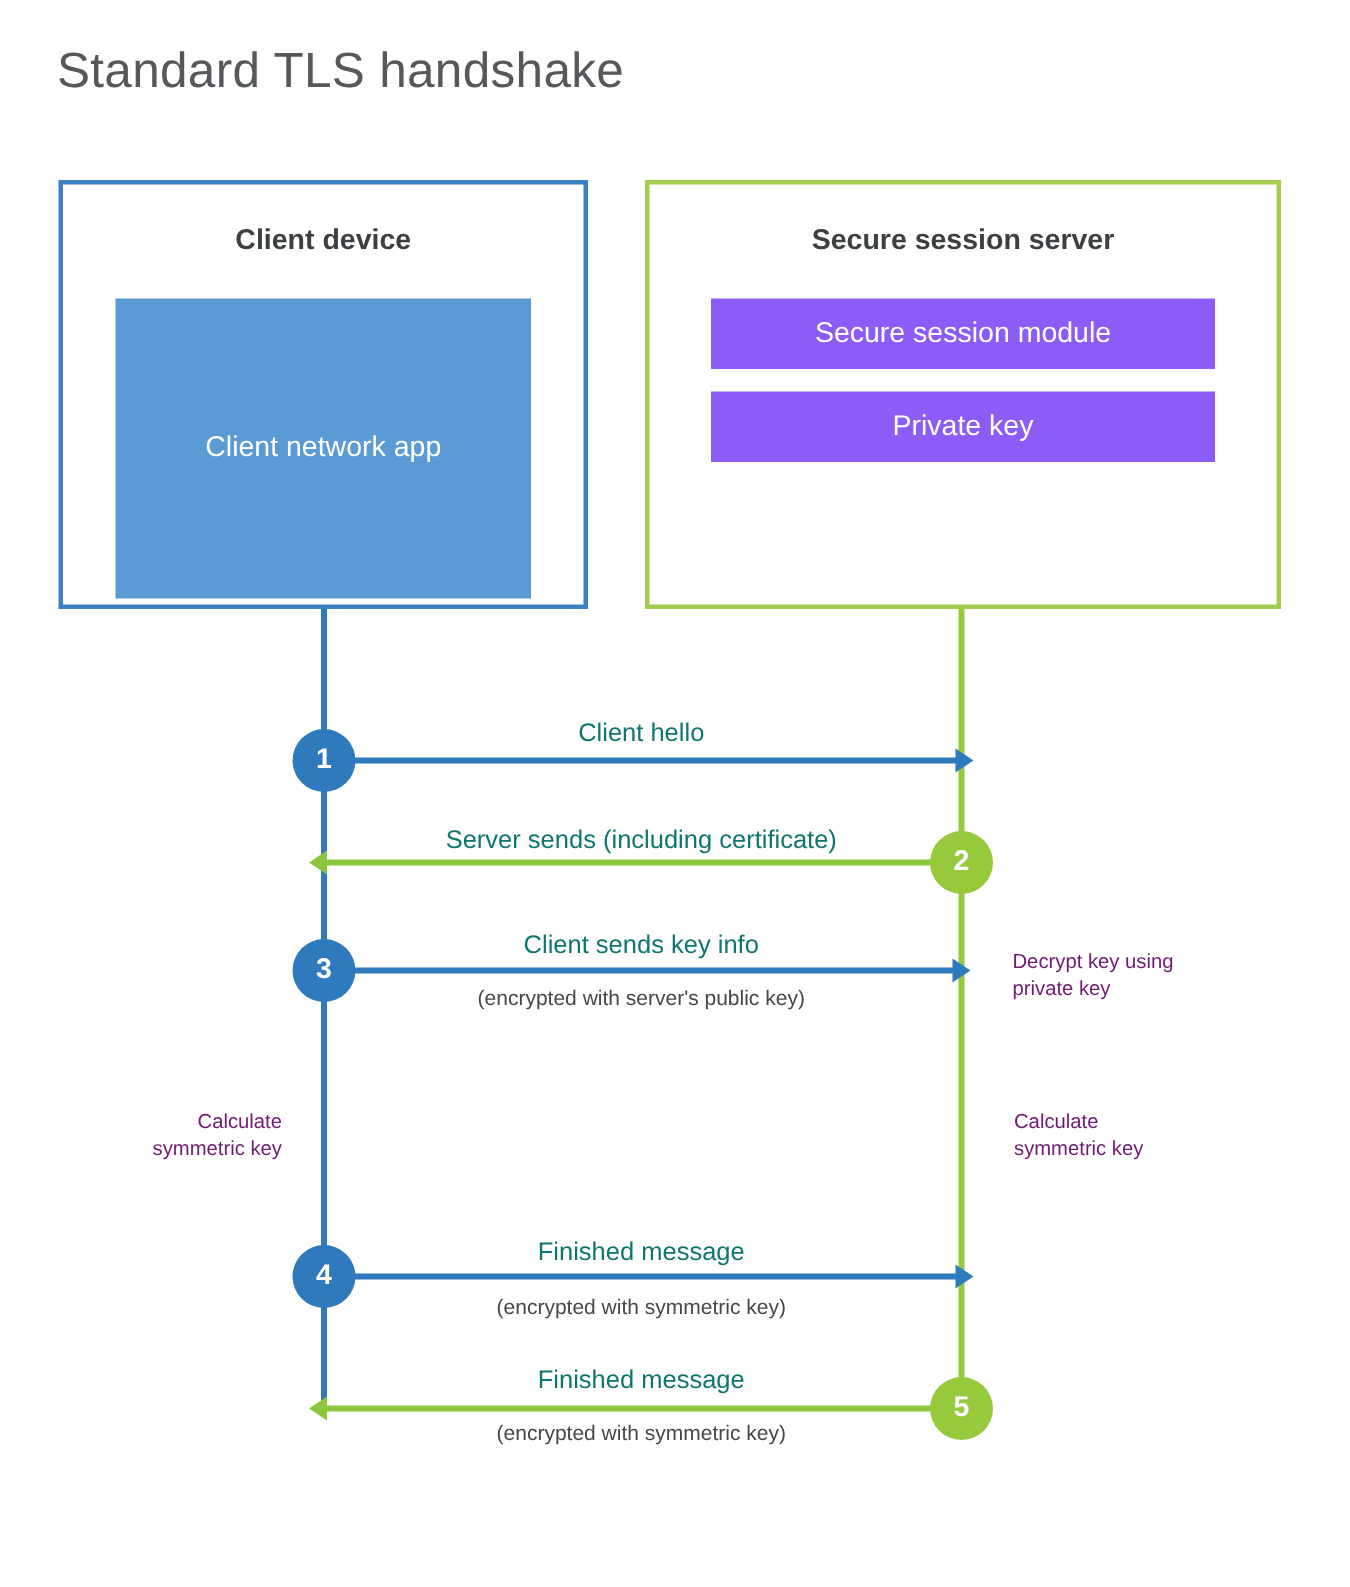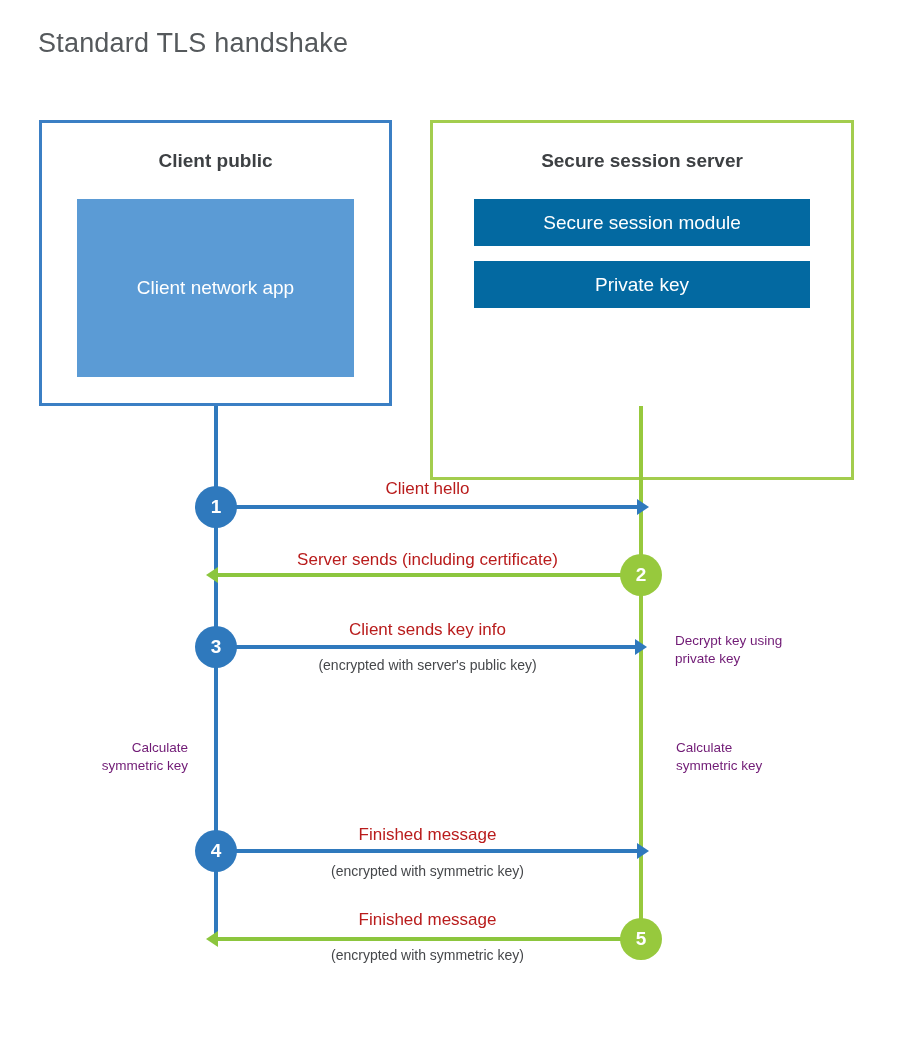--- a/index.html
+++ b/index.html
@@ -21,21 +21,21 @@
     width: 900px;
     height: 1058px;
     overflow: hidden;
   }
 
   
   .page-title {
     position: absolute;
     left: 38px;
     top: 28px;
-    font-size: 27px;
+    font-size: 33px;
     font-weight: 300;
     color: #55595c;
     letter-spacing: 0.2px;
     white-space: nowrap;
   }
 
   
   .party-box {
     position: absolute;
     background: #ffffff;
@@ -45,41 +45,41 @@
     left: 39px;
     top: 120px;
     width: 353px;
     height: 286px;
     border: 3px solid #3b7fc4;
   }
   .party-box.server {
     left: 430px;
     top: 120px;
     width: 424px;
-    height: 360px;
+    height: 286px;
     border: 3px solid #a3cd4e;
   }
   .party-title {
     position: absolute;
     left: 0;
     right: 0;
     top: 27px;
     text-align: center;
     font-size: 19px;
     font-weight: bold;
     color: #3d4043;
   }
 
   
   .client-app {
     position: absolute;
     left: 35px;
     top: 76px;
     width: 277px;
-    height: 178px;
+    height: 200px;
     background: #5b9bd5;
     color: #ffffff;
     font-size: 19px;
     font-weight: 400;
     display: flex;
     align-items: center;
     justify-content: center;
     text-align: center;
     line-height: 1.35;
     box-sizing: border-box;
@@ -88,21 +88,21 @@
 
   
   .server-bars {
     position: absolute;
     left: 41px;
     top: 76px;
     width: 336px;
   }
   .server-bar {
     height: 47px;
-    background: #0369a1;
+    background: #8b5cf6;
     color: #ffffff;
     font-size: 19px;
     display: flex;
     align-items: center;
     justify-content: center;
     margin-bottom: 15px;
   }
   .server-bar:last-child { margin-bottom: 0; }
 
   
@@ -163,21 +163,21 @@
   }
   .arrow.green.to-left .head {
     left: -10px;
     border-right: 12px solid #8cc63e;
   }
 
   
   .msg-label {
     position: absolute;
     text-align: center;
-    color: #b91c1c;
+    color: #0f766e;
     white-space: nowrap;
   }
   .msg-label.primary {
     font-size: 17px;
     font-weight: 400;
   }
   .msg-label.secondary {
     font-size: 14px;
     font-weight: 400;
     color: #45474a;
@@ -195,21 +195,21 @@
   .side-note.right { text-align: left; }
 </style>
 </head>
 <body>
 
 <div id="stage">
 
   <div class="page-title">Standard TLS handshake</div>
 
   <div class="party-box client">
-    <div class="party-title">Client public</div>
+    <div class="party-title">Client device</div>
     <div class="client-app">Client network app</div>
   </div>
 
   <div class="party-box server">
     <div class="party-title">Secure session server</div>
     <div class="server-bars">
       <div class="server-bar">Secure session module</div>
       <div class="server-bar">Private key</div>
     </div>
   </div>

